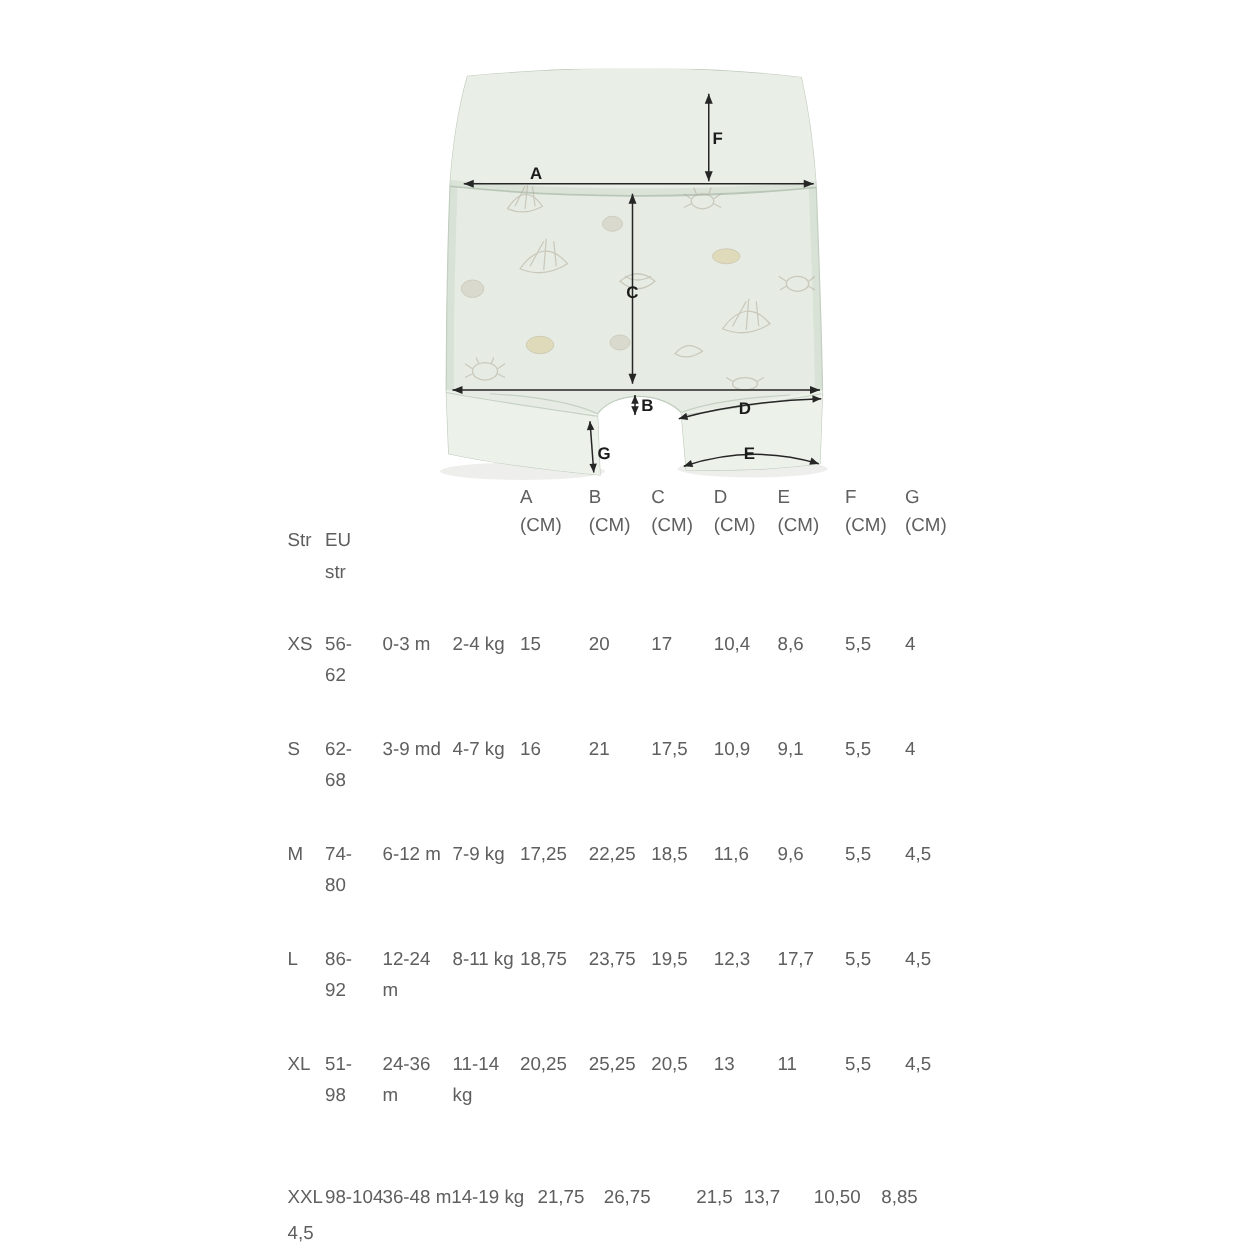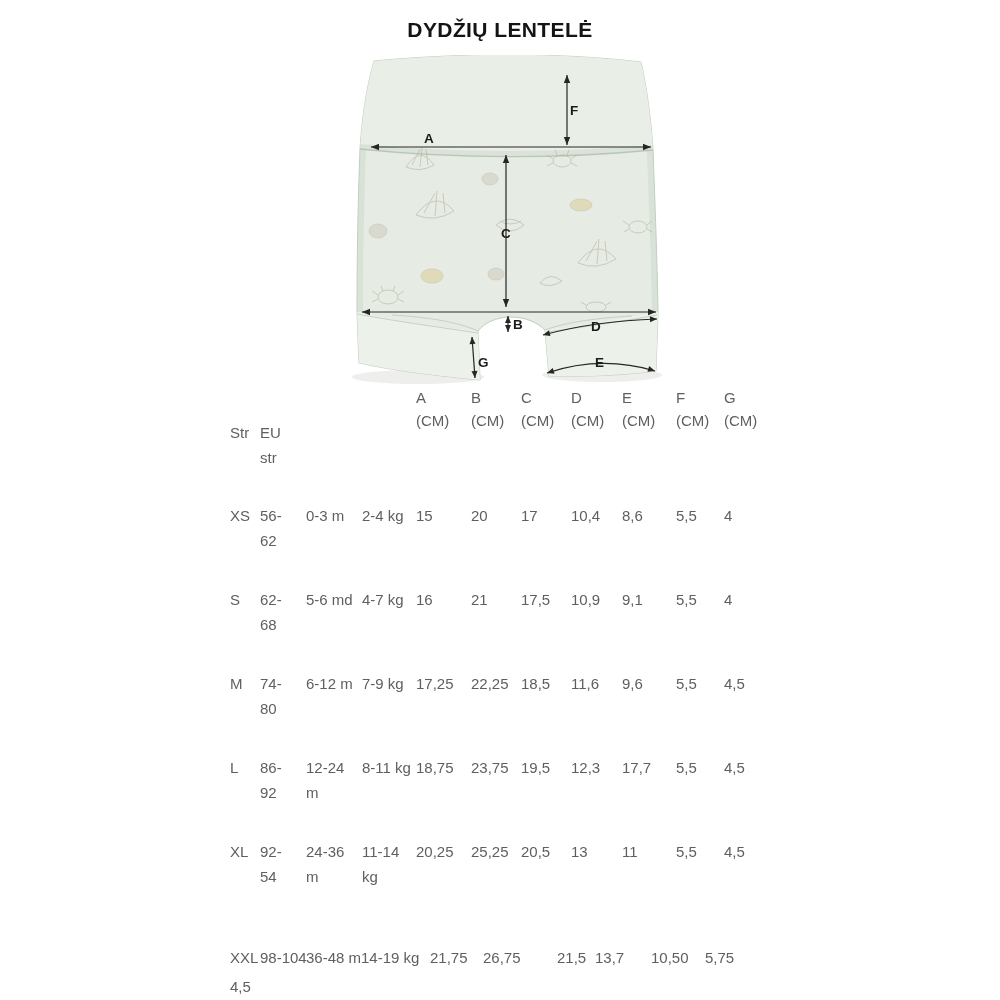--- a/index.html
+++ b/index.html
@@ -33,21 +33,20 @@
   .seam2{stroke:#bcc9ba;stroke-width:1;fill:none;opacity:.8;}
   .motif{stroke:#b3ab9c;stroke-width:1;fill:none;opacity:.55;}
   .motif-fill{fill:#cfc7b8;stroke:#b3ab9c;stroke-width:.8;opacity:.5;}
   .motif-gold{fill:#d8cc9a;stroke:#bdb092;stroke-width:.8;opacity:.55;}
 </style>
 </head>
 <body>
 
 <div class="page">
 
-  <h1 class="title">DYDŽIŲ LENTELĖ</h1>
 
   <div class="figure">
     <svg viewBox="0 0 320 335">
 
       <g>
         <ellipse cx="68" cy="322" rx="66" ry="7" fill="#d4d6d1" opacity="0.40"></ellipse>
         <ellipse cx="252" cy="320" rx="60" ry="7" fill="#d4d6d1" opacity="0.40"></ellipse>
       </g>
 
       <g>
@@ -215,21 +214,21 @@
       <div class="cell">17</div>
       <div class="cell">10,4</div>
       <div class="cell">8,6</div>
       <div class="cell">5,5</div>
       <div class="cell">4</div>
     </div>
 
     <div class="grid row">
       <div class="cell c-size">S</div>
       <div class="cell c-eu">62-68</div>
-      <div class="cell c-age">5-6 md</div>
+      <div class="cell c-age">3-9 md</div>
       <div class="cell c-wt">4-7 kg</div>
       <div class="cell">16</div>
       <div class="cell">21</div>
       <div class="cell">17,5</div>
       <div class="cell">10,9</div>
       <div class="cell">9,1</div>
       <div class="cell">5,5</div>
       <div class="cell">4</div>
     </div>
 
@@ -256,21 +255,21 @@
       <div class="cell">23,75</div>
       <div class="cell">19,5</div>
       <div class="cell">12,3</div>
       <div class="cell">17,7</div>
       <div class="cell">5,5</div>
       <div class="cell">4,5</div>
     </div>
 
     <div class="grid row">
       <div class="cell c-size">XL</div>
-      <div class="cell c-eu">92-54</div>
+      <div class="cell c-eu">51-98</div>
       <div class="cell c-age">24-36 m</div>
       <div class="cell c-wt">11-14 kg</div>
       <div class="cell">20,25</div>
       <div class="cell">25,25</div>
       <div class="cell">20,5</div>
       <div class="cell">13</div>
       <div class="cell">11</div>
       <div class="cell">5,5</div>
       <div class="cell">4,5</div>
     </div>
@@ -278,18 +277,18 @@
     <div class="xxl">
       <span style="left:0">XXL</span>
       <span style="left:30px">98-104</span>
       <span style="left:76px">36-48 m</span>
       <span style="left:131px">14-19 kg</span>
       <span style="left:200px">21,75</span>
       <span style="left:253px">26,75</span>
       <span style="left:327px">21,5</span>
       <span style="left:365px">13,7</span>
       <span style="left:421px">10,50</span>
-      <span style="left:475px">5,75</span>
+      <span style="left:475px">8,85</span>
       <span class="l2" style="left:0">4,5</span>
     </div>
 
   </div>
 </div>
 
 </body></html>

